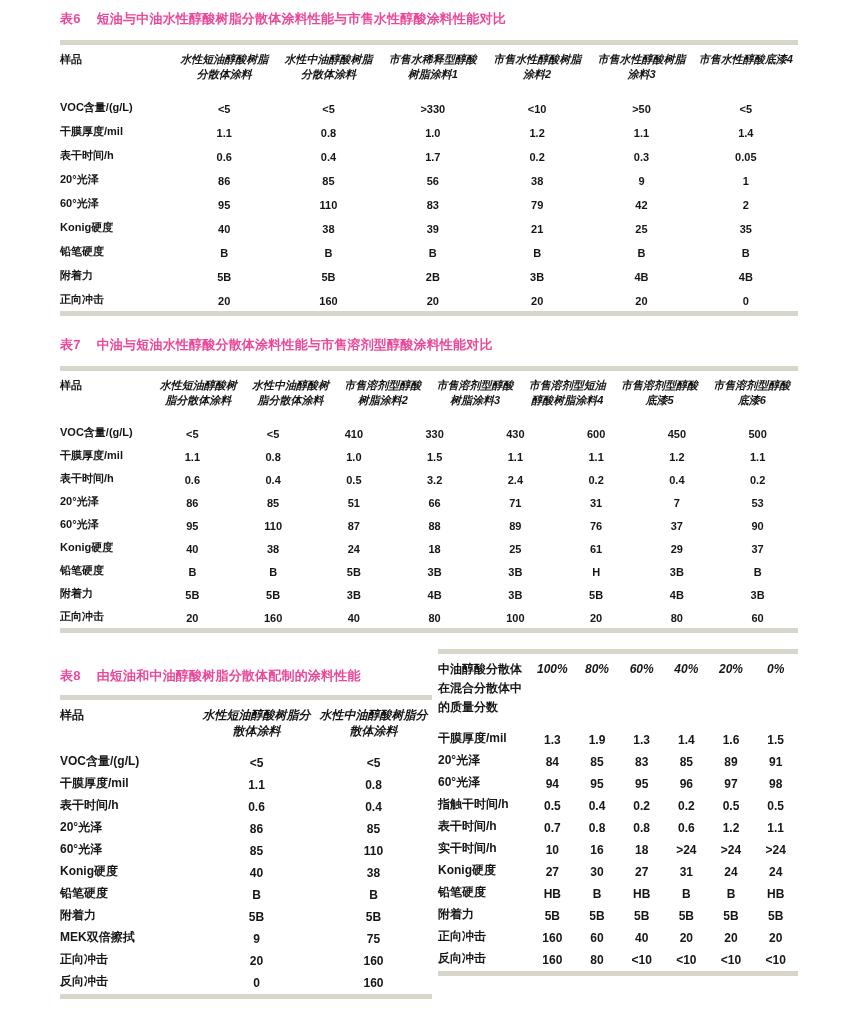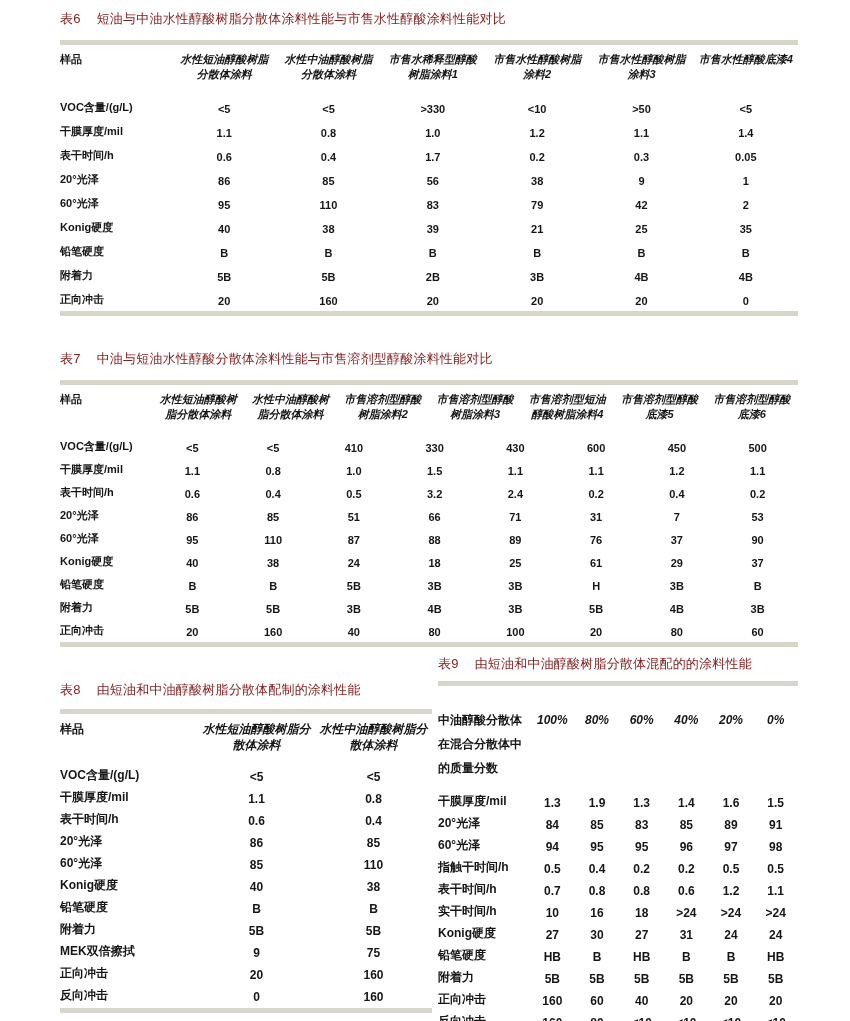--- a/index.html
+++ b/index.html
@@ -4,55 +4,55 @@
 <style>
   * { margin:0; padding:0; box-sizing:border-box; }
   html,body { background:#ffffff; }
   .page {
     position:relative; width:850px; height:1021px; background:#fff;
     font-family:"Liberation Sans","DejaVu Sans",sans-serif; color:#161616;
     overflow:hidden;
   }
   .inner { padding:10px 52px 0 60px; }
 
-  .ttl { font-size:13px; font-weight:400; color:#7f1d1d; letter-spacing:.2px; }
+  .ttl { font-size:13px; font-weight:700; color:#ec4899; letter-spacing:.2px; }
   .ttl .tag { margin-right:16px; }
 
   .tbl { margin-top:12px; font-weight:700; }
   .tbl .rule { height:5px; background:#d8d6ca; }
   .trow { display:flex; align-items:flex-end; }
   .trow .lbl { text-align:left; }
   .trow .val { flex:1; text-align:center; }
   .thead { font-weight:700; align-items:flex-start; padding:7px 0 9px; line-height:15px; }
   .thead .val { padding:0 3px;font-style:italic; }
   .tbl .rule:last-child { margin-top:4px; }
 
   .t6 { font-size:11px; width:738px; }
   .t6 .lbl { width:112px; }
   .t6 .trow:not(.thead) { height:24px; }
 
   .t7 { font-size:11px; width:738px; }
   .t7 .lbl { width:92px; }
   .t7 .trow:not(.thead) { height:23px; }
 
-  .sec7 { margin-top:34px; }
+  .sec7 { margin-top:20px; }
 
   .bottom { display:flex; justify-content:space-between; margin-top:8px; }
   .bcol-left { width:372px; margin-top:26px; }
   .bcol-right { width:360px; }
 
   .t8 { font-size:12px; width:372px; margin-top:10px; }
   .t8 .lbl { width:138px; }
   .t8 .trow:not(.thead) { height:22px; }
   .t8 .thead { line-height:16px; }
 
   .t9 { font-size:12px; width:360px; margin-top:8px; }
   .t9 .lbl { width:92px; padding-right:4px; }
   .t9 .trow:not(.thead) { height:22px; }
-  .t9 .thead { line-height:24px; padding:22px 0 8px; }
+  .t9 .thead { line-height:19px; padding:6px 0 8px; }
 </style>
 </head>
 <body>
 
 <div class="page">
   <div class="inner">
 
     <div class="sec sec6">
       <div class="ttl">
         <span class="tag">表6</span><span>短油与中油水性醇酸树脂分散体涂料性能与市售水性醇酸涂料性能对比</span>
@@ -337,23 +337,20 @@
             <div class="trow">
               <div class="lbl">反向冲击</div>
               <div class="val">0</div>
               <div class="val">160</div>
             </div>
             <div class="rule"></div>
           </div>
       </div>
 
       <div class="bcol-right">
-        <div class="ttl">
-          <span class="tag">表9</span><span>由短油和中油醇酸树脂分散体混配的的涂料性能</span>
-        </div>
         <div class="tbl t9">
             <div class="rule"></div>
             <div class="trow thead">
               <div class="lbl">中油醇酸分散体在混合分散体中的质量分数</div>
               <div class="val">100%</div>
               <div class="val">80%</div>
               <div class="val">60%</div>
               <div class="val">40%</div>
               <div class="val">20%</div>
               <div class="val">0%</div>

